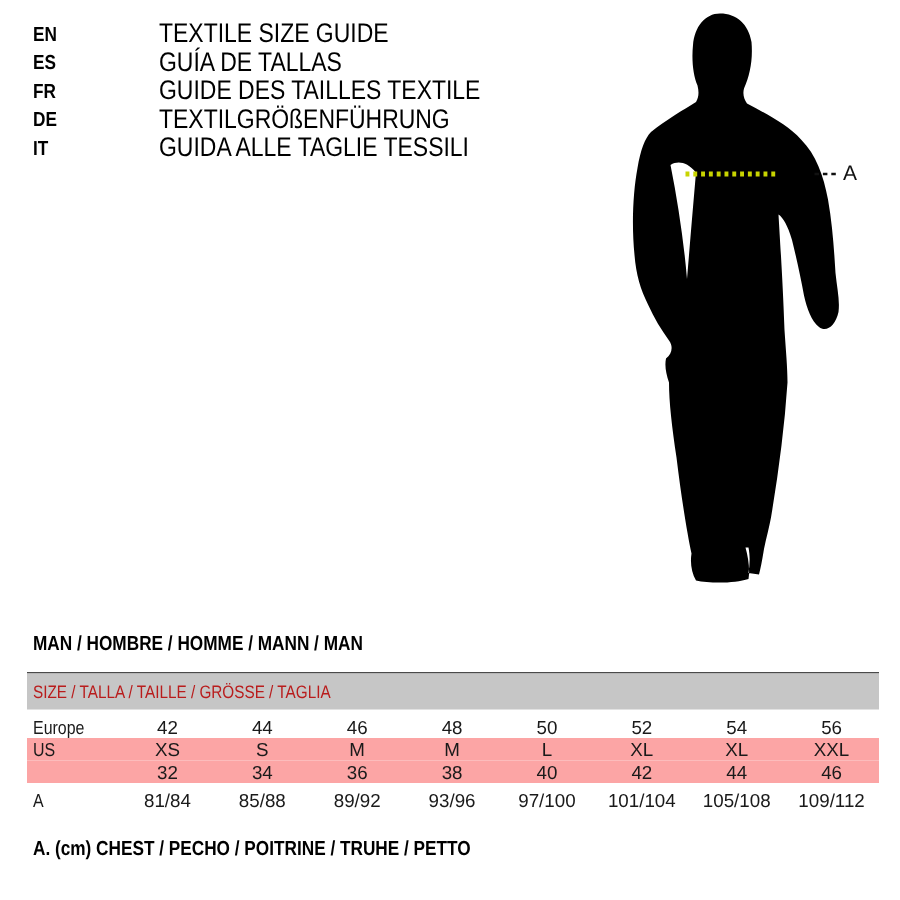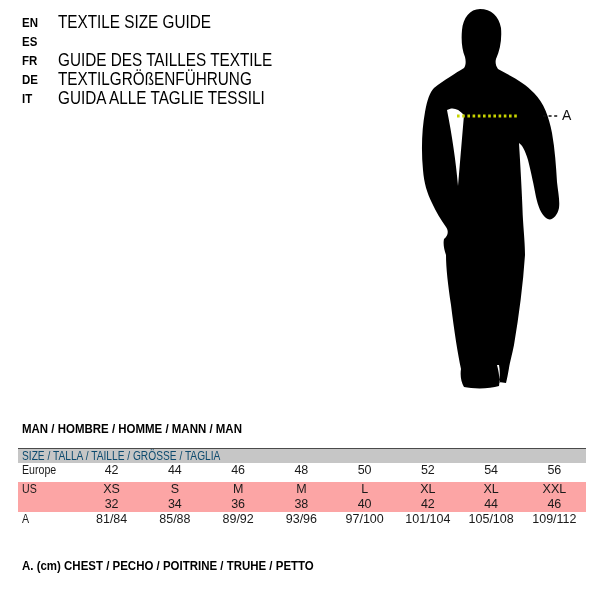--- a/index.html
+++ b/index.html
@@ -4,58 +4,59 @@
 <style>
   html,body { margin:0; padding:0; background:#fff; }
   .canvas {
     position:relative; width:600px; height:600px; background:#ffffff;
     font-family:"Liberation Sans", sans-serif; overflow:hidden; color:#000;
   }
   .cond { display:inline-block; transform:scaleX(0.85); transform-origin:0 50%; white-space:nowrap; }
 
   
   .lang-list { position:absolute; left:22px; top:13px; }
-  .lang-row { display:flex; height:19px; align-items:center; }
+  .lang-row { display:flex; height:19px; align-items:center;gap:48px; }
   .lang-code { width:36px; font-weight:bold; font-size:13.5px; }
   .lang-label { font-weight:normal; font-size:18px; }
 
   
   .garment { position:absolute; left:22px; top:107px; }
   .garment-line { height:15.5px; line-height:15.5px; font-weight:bold; font-size:13.5px; }
 
   
   .figure-svg { position:absolute; left:390px; top:0; width:200px; height:400px; }
   .figure-a-label { position:absolute; left:562px; top:107px; font-size:14px; color:#111; }
 
   
   .section-title { position:absolute; left:22px; top:421px; font-weight:bold; font-size:13.5px; }
 
   
   .size-table { position:absolute; left:18px; top:448px; width:568px; border-top:1px solid #4a4a4a; font-size:12.5px; color:#1a1a1a; }
-  .thead { height:14px; background:#c6c6c6; display:flex; align-items:center; padding-left:4px; font-size:12px; color:#0c4a6e; }
-  .trow { display:flex; align-items:flex-start; height:19px; }
+  .thead { height:24px; background:#c6c6c6; display:flex; align-items:center; padding-left:4px; font-size:12px; color:#b91c1c; }
+  .trow { display:flex; align-items:flex-end; height:19px; }
   .trow.shaded { background:#fca5a5; height:15px; }
   .tlabel { width:58px; padding-left:4px; }
   .tcell { flex:1; text-align:center; }
 
   
   .footnote { position:absolute; left:22px; top:558px; font-weight:bold; font-size:13.5px; }
 </style>
 </head>
 <body>
 
 <div class="canvas">
 
   <div class="lang-list" id="langList">
       <div class="lang-row">
         <span class="lang-code"><span class="cond">EN</span></span>
         <span class="lang-label"><span class="cond">TEXTILE SIZE GUIDE</span></span>
       </div>
       <div class="lang-row">
         <span class="lang-code"><span class="cond">ES</span></span>
+        <span class="lang-label"><span class="cond">GUÍA DE TALLAS</span></span>
       </div>
       <div class="lang-row">
         <span class="lang-code"><span class="cond">FR</span></span>
         <span class="lang-label"><span class="cond">GUIDE DES TAILLES TEXTILE</span></span>
       </div>
       <div class="lang-row">
         <span class="lang-code"><span class="cond">DE</span></span>
         <span class="lang-label"><span class="cond">TEXTILGRÖßENFÜHRUNG</span></span>
       </div>
       <div class="lang-row">

